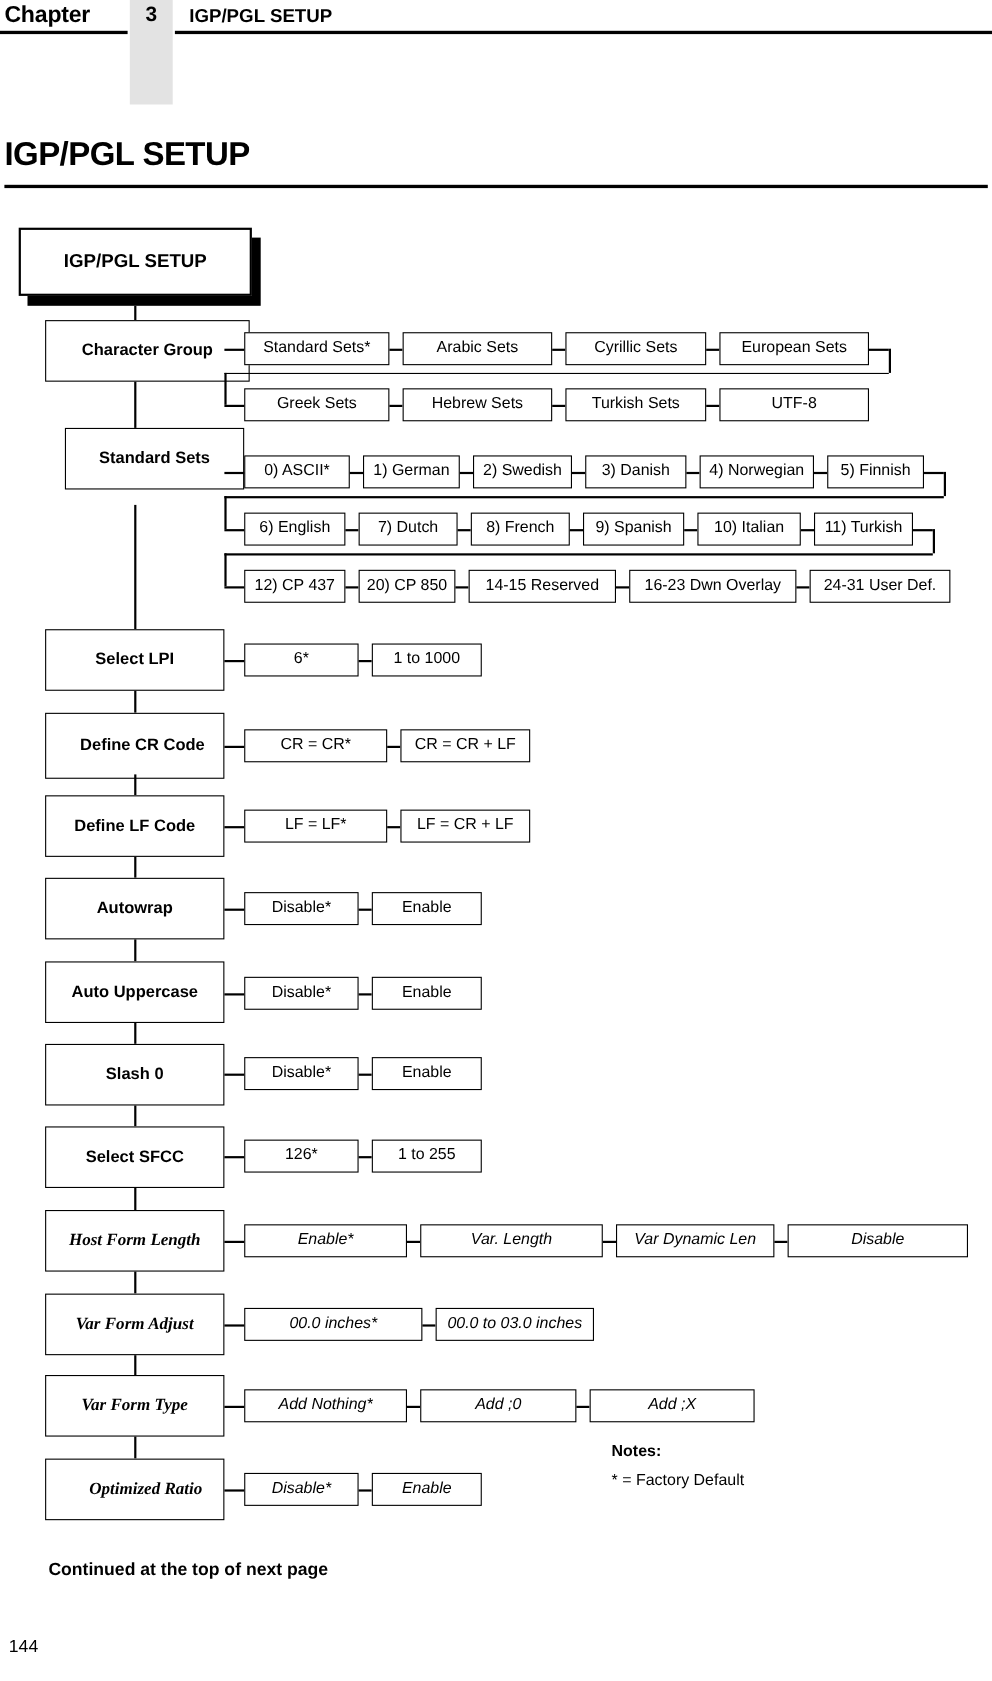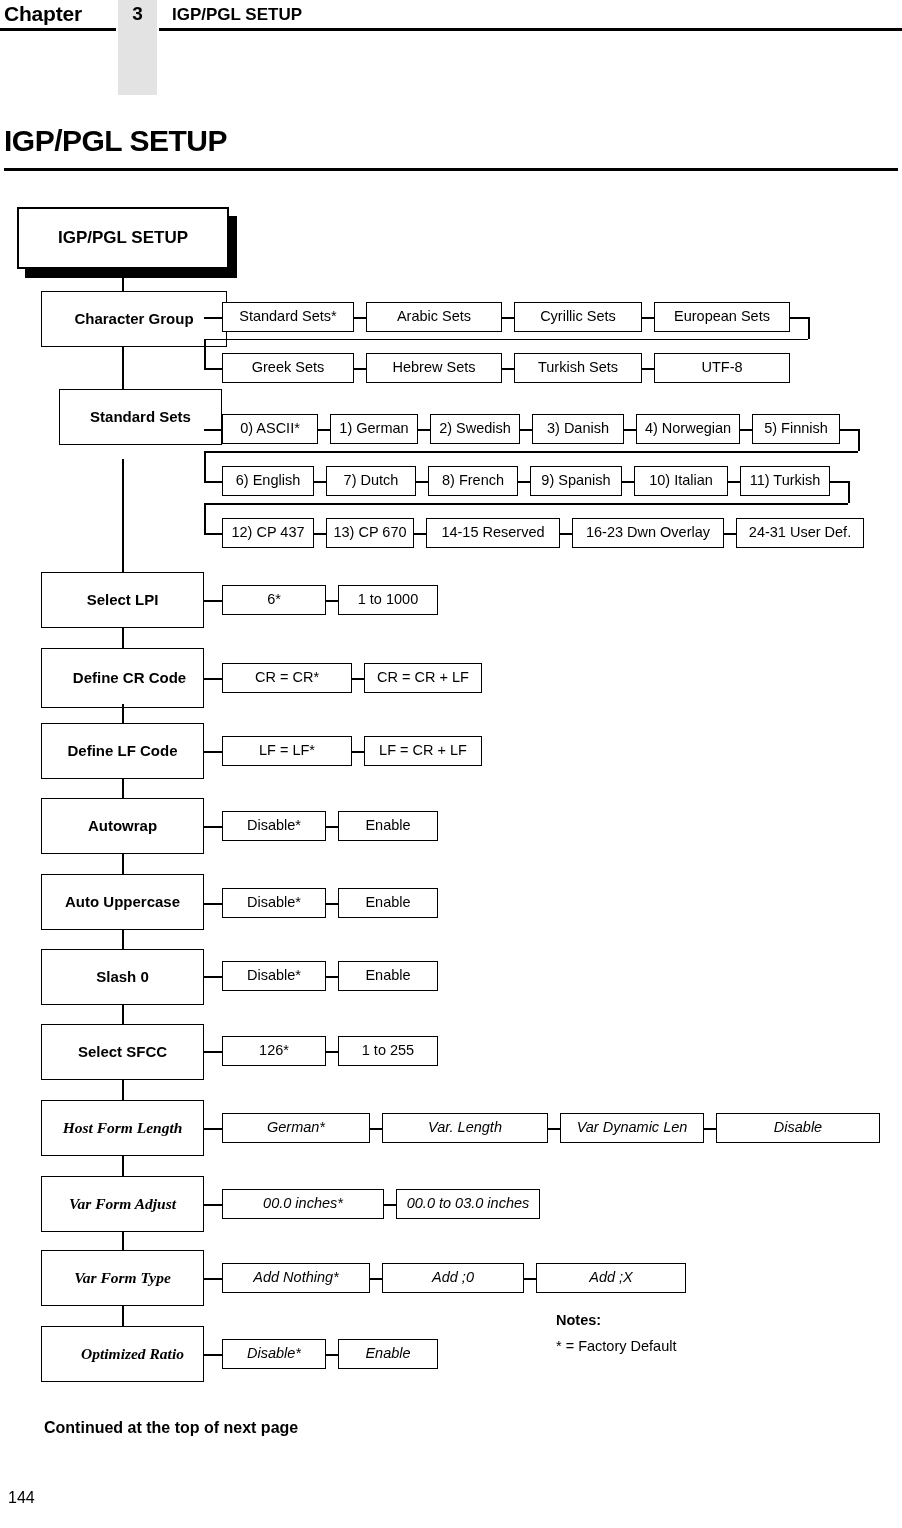--- a/index.html
+++ b/index.html
@@ -164,21 +164,21 @@
     <div class="ln lnh" style="left: 840px; top: 429px; width: 18px;"></div>
     <div class="ln lnv" style="left: 858px; top: 429px; height: 22px;"></div>
     <div class="ln lnh" style="left: 204px; top: 451px; width: 654px;"></div>
     <div class="ln lnv" style="left: 204px; top: 451px; height: 30px;"></div>
     <div class="ln lnh" style="left: 204px; top: 481px; width: 18px;"></div>
     <div class="bx opt" style="left: 222px; top: 518px; width: 92px; height: 30px;">
       <span>12) CP 437</span>
     </div>
     <div class="ln lnh" style="left: 314px; top: 533px; width: 12px;"></div>
     <div class="bx opt" style="left: 326px; top: 518px; width: 88px; height: 30px;">
-      <span>13) CP 670</span>
+      <span>20) CP 850</span>
     </div>
     <div class="ln lnh" style="left: 414px; top: 533px; width: 12px;"></div>
     <div class="bx opt" style="left: 426px; top: 518px; width: 134px; height: 30px;">
       <span>14-15 Reserved</span>
     </div>
     <div class="ln lnh" style="left: 560px; top: 533px; width: 12px;"></div>
     <div class="bx opt" style="left: 572px; top: 518px; width: 152px; height: 30px;">
       <span>16-23 Dwn Overlay</span>
     </div>
     <div class="ln lnh" style="left: 724px; top: 533px; width: 12px;"></div>
@@ -272,21 +272,21 @@
     <div class="ln lnh" style="left: 326px; top: 1051px; width: 12px;"></div>
     <div class="bx opt" style="left: 338px; top: 1036px; width: 100px; height: 30px;">
       <span>1 to 255</span>
     </div>
     <div class="ln lnh" style="left: 204px; top: 1051px; width: 18px;"></div>
     <div class="bx node ital" style="left: 41px; top: 1100px; width: 163px; height: 56px;">
       <span>Host Form Length</span>
     </div>
     <div class="ln lnv" style="left: 122px; top: 1156px; height: 20px;"></div>
     <div class="bx opt ital" style="left: 222px; top: 1113px; width: 148px; height: 30px;">
-      <span>German*</span>
+      <span>Enable*</span>
     </div>
     <div class="ln lnh" style="left: 370px; top: 1128px; width: 12px;"></div>
     <div class="bx opt ital" style="left: 382px; top: 1113px; width: 166px; height: 30px;">
       <span>Var. Length</span>
     </div>
     <div class="ln lnh" style="left: 548px; top: 1128px; width: 12px;"></div>
     <div class="bx opt ital" style="left: 560px; top: 1113px; width: 144px; height: 30px;">
       <span>Var Dynamic Len</span>
     </div>
     <div class="ln lnh" style="left: 704px; top: 1128px; width: 12px;"></div>

